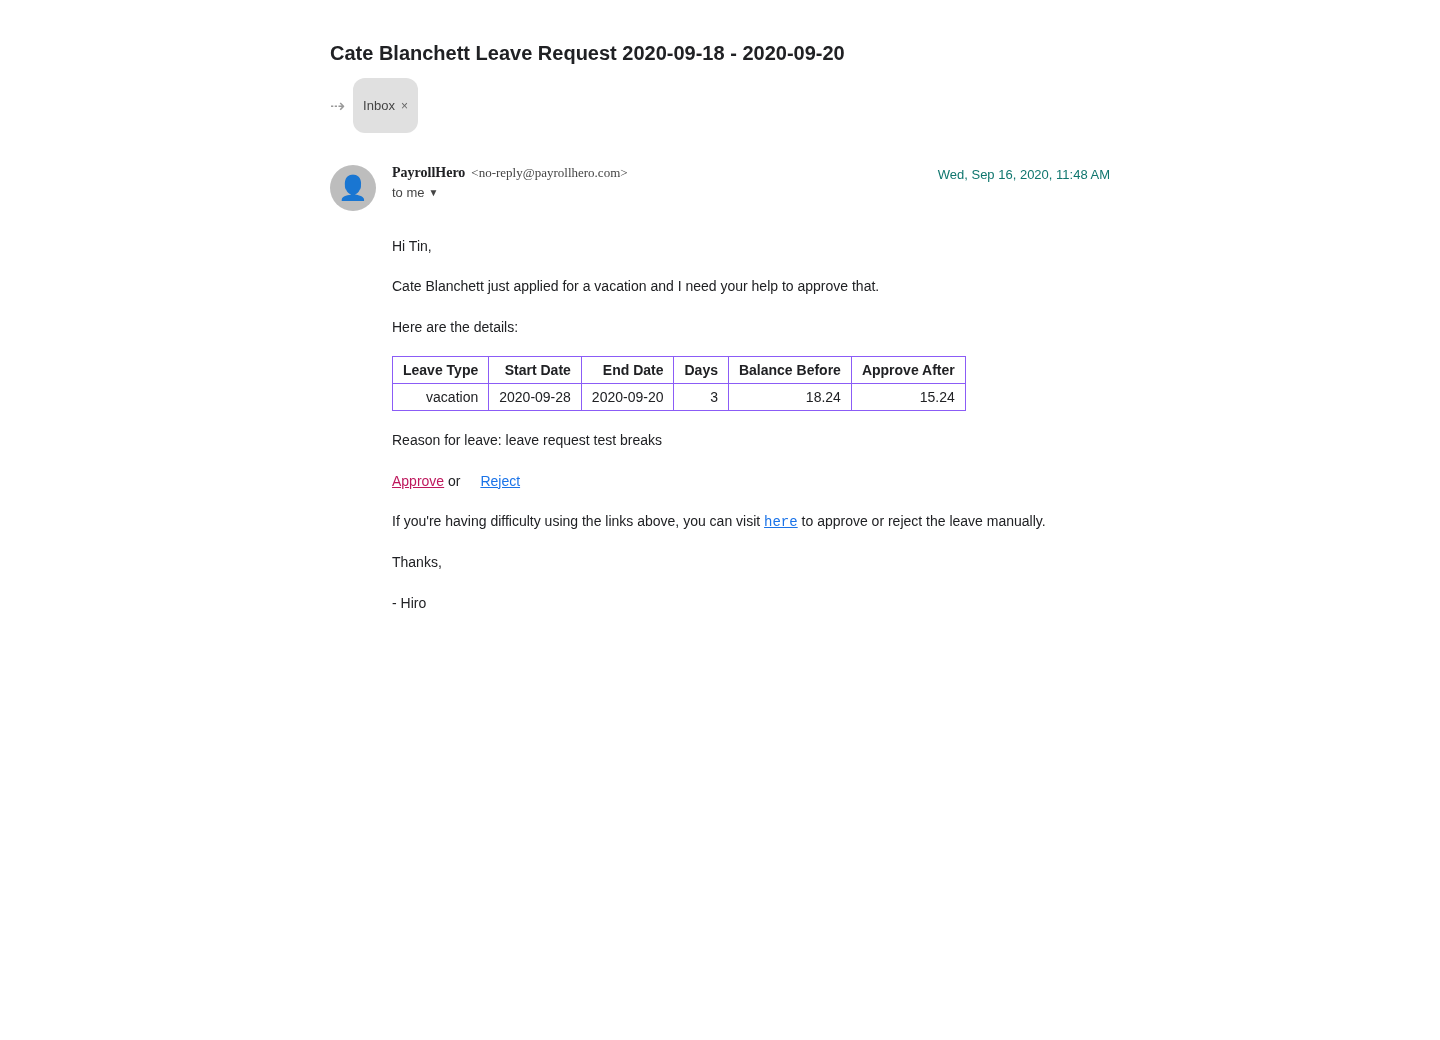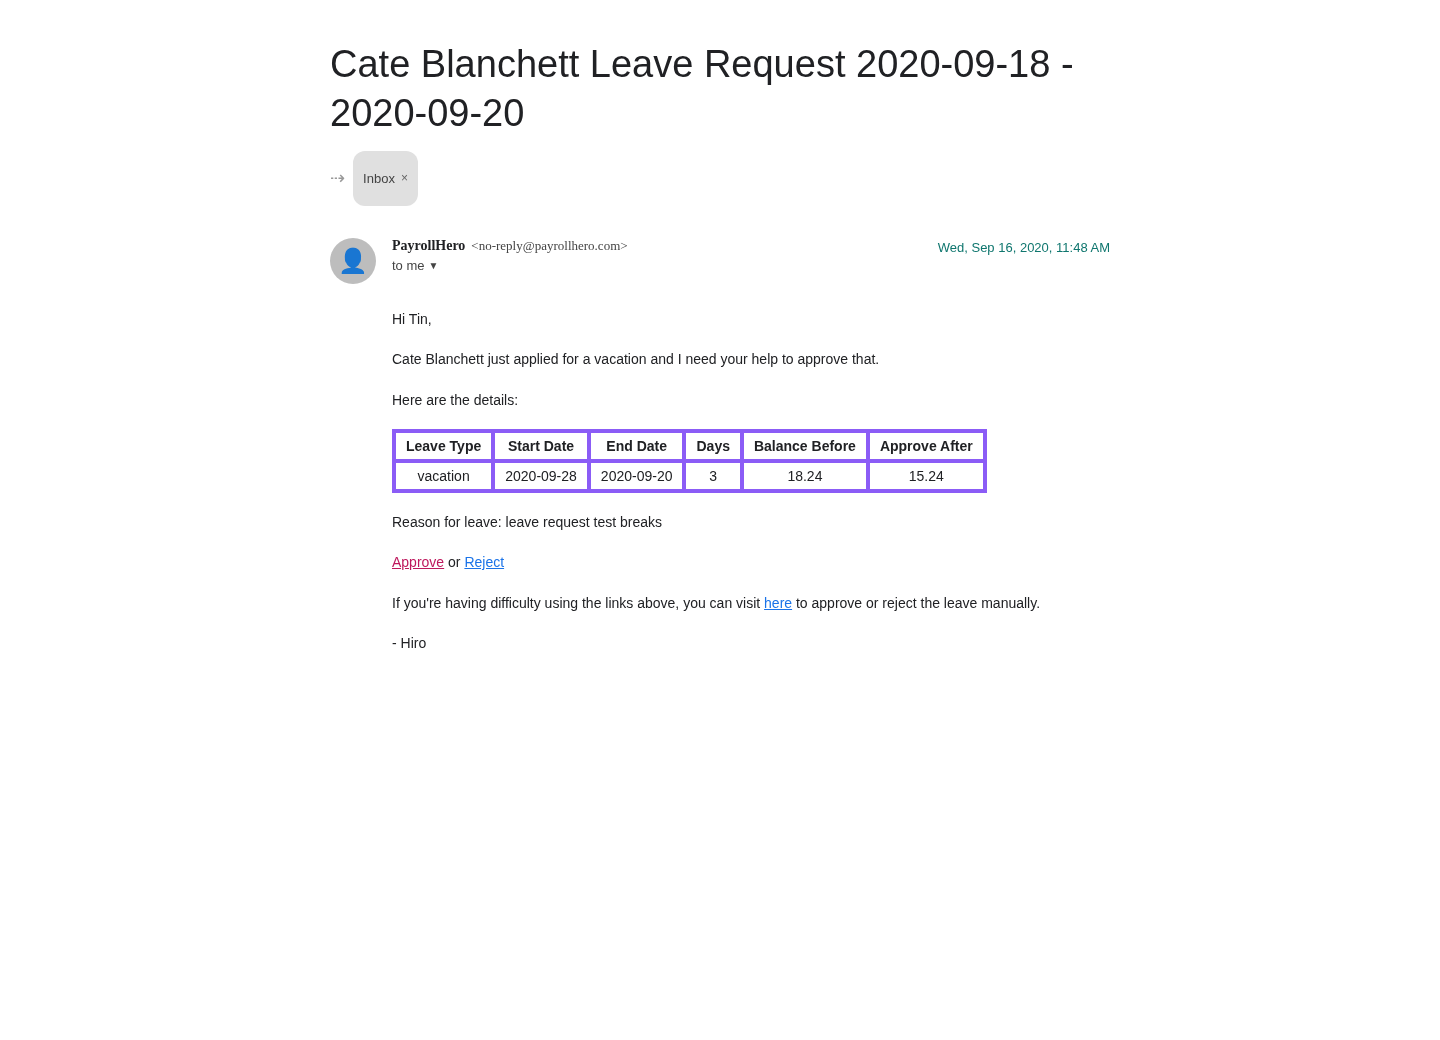--- a/index.html
+++ b/index.html
@@ -17,22 +17,22 @@
       min-height: 1040px;
     }
 
     .email-container {
       max-width: 900px;
       margin: 0 auto;
       padding: 40px 60px;
     }
 
     .email-subject {
-      font-size: 38px;
-      font-weight: 400;
+      font-size: 20px;
+      font-weight: 700;
       color: #202124;
       margin-bottom: 12px;
       line-height: 1.3;
     }
 
     .email-labels {
       display: flex;
       align-items: center;
       gap: 8px;
       margin-bottom: 32px;
@@ -147,46 +147,48 @@
       color: #202124;
     }
 
     .leave-table {
       border-collapse: collapse;
       margin-bottom: 18px;
     }
 
     .leave-table th,
     .leave-table td {
-      border: 4px solid #8b5cf6;
+      border: 1px solid #8b5cf6;
       padding: 5px 10px;
       font-size: 14px;
-      text-align: center;
+      text-align: right;
     }
 
     .leave-table th {
       font-weight: 700;
     }
 
     .approve-link {
       color: #be185d;
       text-decoration: underline;
       cursor: pointer;
     }
 
     .reject-link {
       color: #1a73e8;
       text-decoration: underline;
       cursor: pointer;
+      margin-left: 16px;
     }
 
     .here-link {
       color: #1a73e8;
       text-decoration: underline;
       cursor: pointer;
+      font-family: Liberation Mono, monospace;
     }
   </style>
 </head>
 <body>
 
 <div class="email-container">
 
   <h1 class="email-subject">Cate Blanchett Leave Request 2020-09-18 - 2020-09-20</h1>
 
   <div class="email-labels">
@@ -247,16 +249,17 @@
     <p>Reason for leave: leave request test breaks</p>
 
     <p>
       <a class="approve-link" href="#">Approve</a><span> or </span><a class="reject-link" href="#">Reject</a>
     </p>
 
     <p>
       <span>If you're having difficulty using the links above, you can visit </span><a class="here-link" href="#">here</a><span> to approve or reject the leave manually.</span>
     </p>
 
+    <p>Thanks,</p>
     <p>- Hiro</p>
   </div>
 
 </div>
 
 </body></html>

